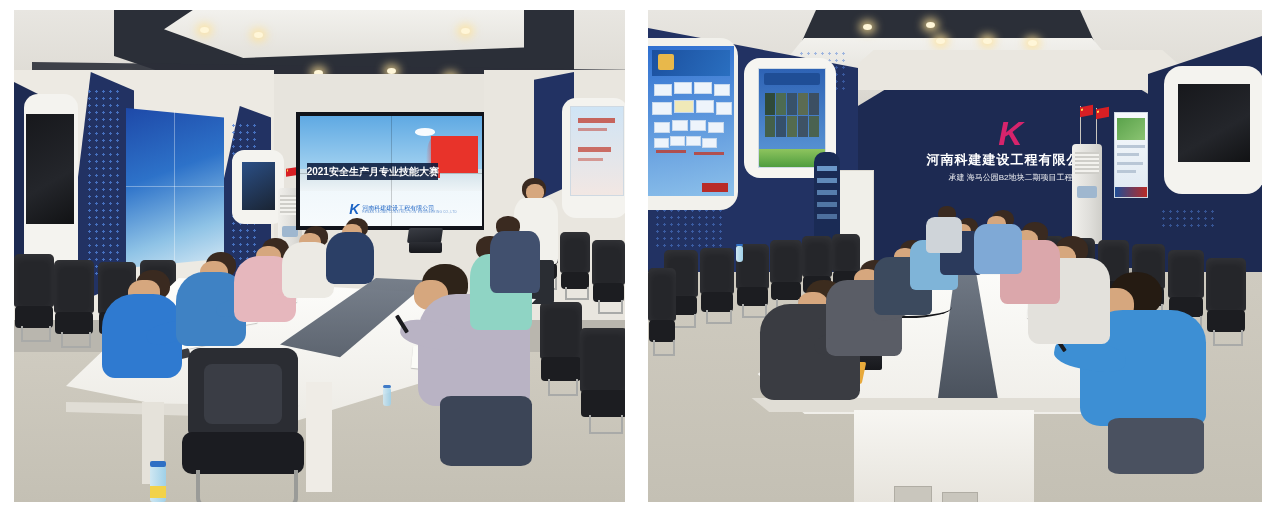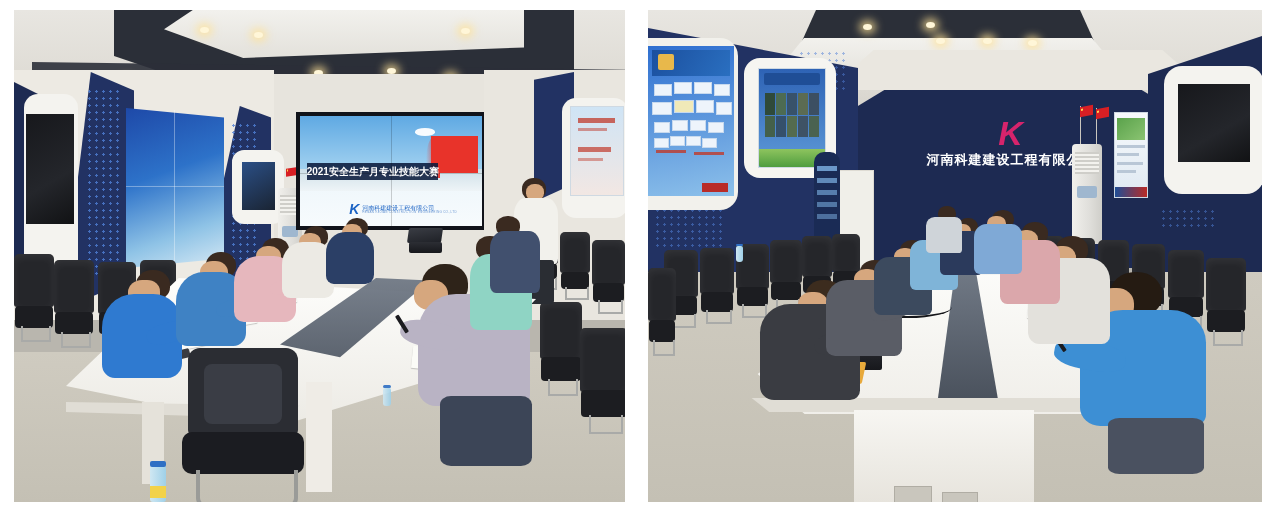--- a/index.html
+++ b/index.html
@@ -340,20 +340,21 @@
       <div class="spot" style="left:288px;top:28px;"></div>
       <div class="spot" style="left:335px;top:28px;"></div>
       <div class="spot" style="left:380px;top:30px;"></div>
 
       <div class="navy" style="left:200px;top:58px;width:330px;height:200px;clip-path:polygon(0 22%,16% 6%,84% 6%,100% 22%,100% 100%,0 100%);"></div>
       <div class="wallback" style="left:180px;top:40px;width:380px;height:40px;background:#eae7e0;clip-path:polygon(0 100%,12% 0,88% 0,100% 100%);"></div>
 
       <div class="brand" style="left:235px;top:110px;width:255px;">
         <div class="k" style="font-size:34px;">K</div>
         <div class="n1" style="font-size:13px;margin-top:4px;">河南科建建设工程有限公司</div>
+        <div class="n2" style="font-size:8px;margin-top:3px;">承建 海马公园B2地块二期项目工程</div>
       </div>
 
       <div class="navy2" style="left:0;top:18px;width:210px;height:250px;clip-path:polygon(0 0,100% 16%,100% 100%,0 100%);"></div>
       <div class="dots" style="left:6px;top:176px;width:70px;height:64px;opacity:.55;"></div>
       <div class="dots" style="left:150px;top:40px;width:48px;height:44px;opacity:.5;"></div>
 
       <div class="board" style="left:-6px;top:28px;width:96px;height:172px;border-radius:0 18px 18px 0;background:#f2f1ec;"></div>
       <div class="board-inner" style="left:0px;top:36px;width:86px;height:150px;">
         <div style="position:absolute;left:4px;top:4px;width:78px;height:26px;background:linear-gradient(120deg,#1b4f9e,#2a6fc0);"></div>
         <div style="position:absolute;left:10px;top:8px;width:16px;height:16px;background:#e8b84b;border-radius:2px;"></div>

